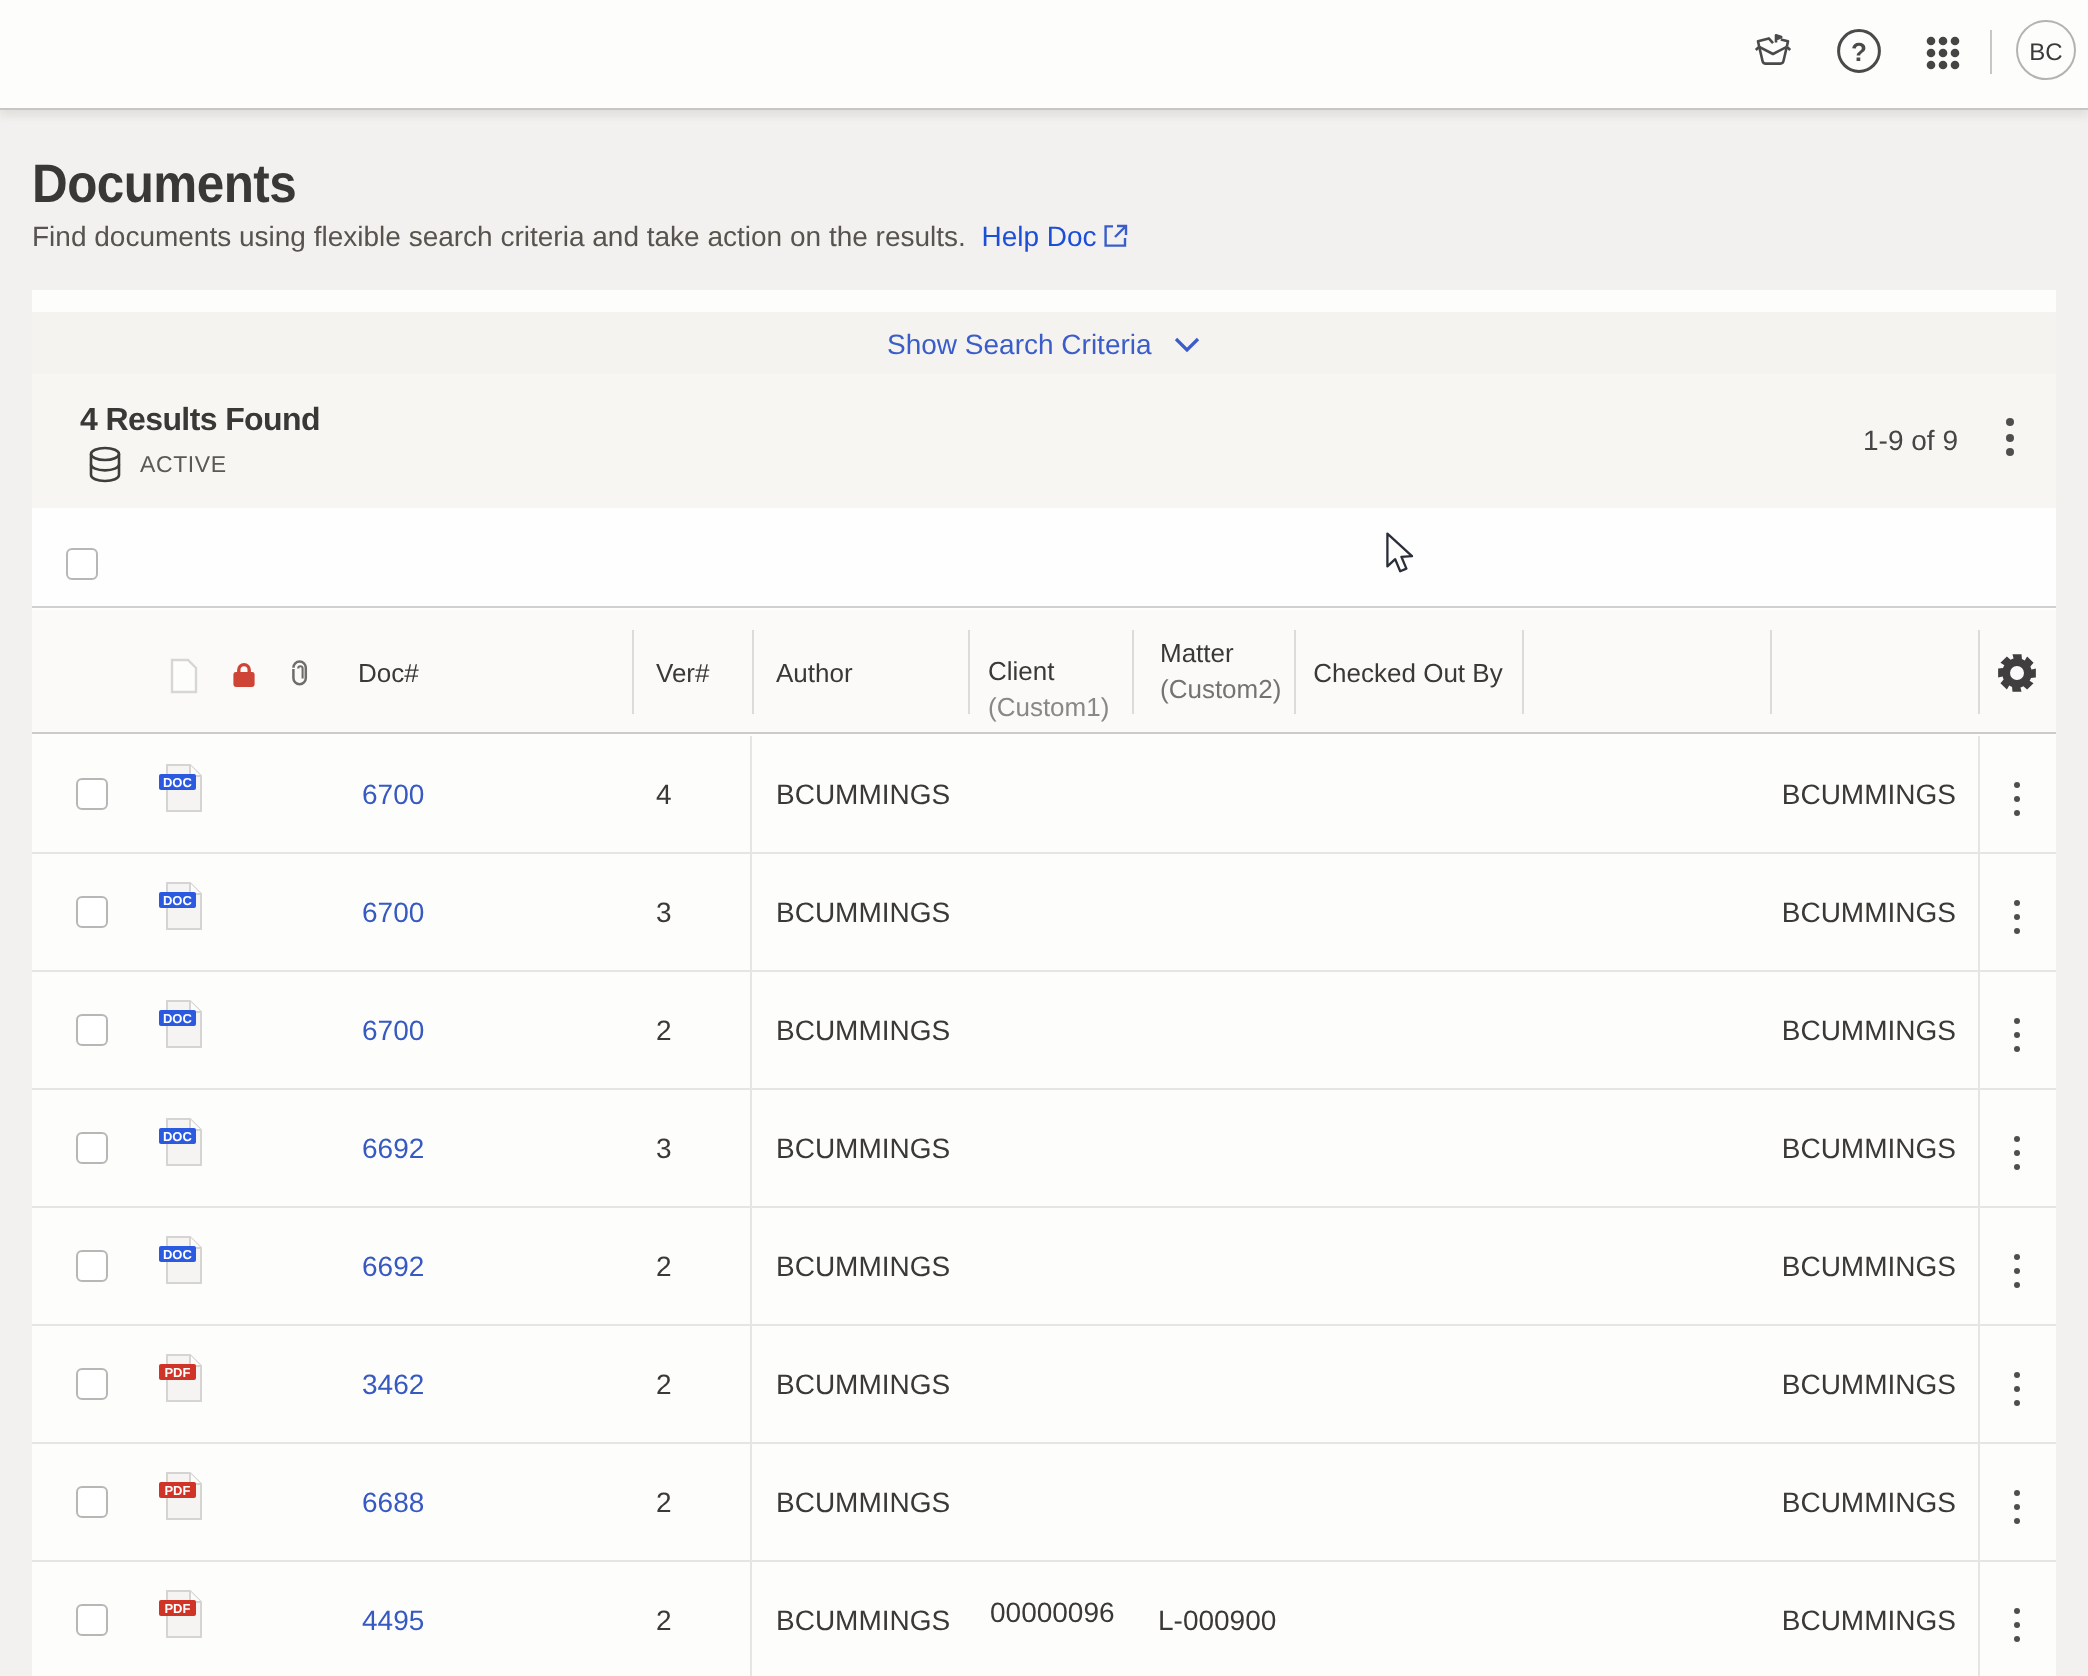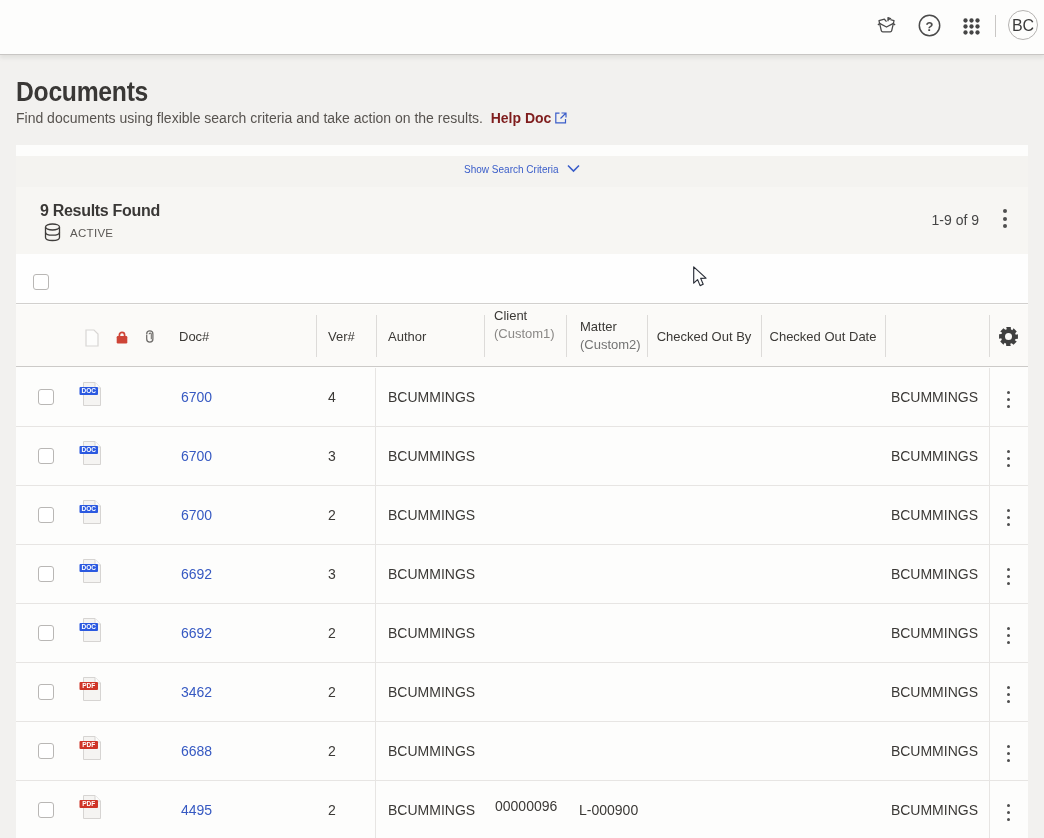--- a/index.html
+++ b/index.html
@@ -3,25 +3,25 @@
 <meta charset="utf-8">
 <style>
   * { margin:0; padding:0; box-sizing:border-box; }
   html,body { width:1044px; height:838px; overflow:hidden; }
   body { font-family:"Liberation Sans", sans-serif; background:#f2f1ef; position:relative; }
   .abs { position:absolute; }
   
   #topbar { position:absolute; left:0; top:0; width:1044px; height:55px; background:#fdfdfc; border-bottom:1px solid #c8c6c4; box-shadow:0 3px 4px rgba(100,95,90,0.12); }
   #heading { position:absolute; left:16px; top:77px; font-size:27px; font-weight:700; color:#3a3836; letter-spacing:-0.3px; transform:scaleX(0.915); transform-origin:left center; }
   #subtitle { position:absolute; left:16px; top:110px; font-size:14px; color:#57534f; }
-  a.blue { color:#7f1d1d; text-decoration:none;font-weight:bold; }
+  a.blue { color:#1d4ed8; text-decoration:none; }
   
   #panel { position:absolute; left:16px; top:145px; width:1012px; height:693px; background:#fdfdfc; }
   #showbar { position:absolute; left:0; top:11px; width:1012px; height:31px; background:#f4f3f0; text-align:center; }
-  #showbar .txt { display:inline-block; margin-top:8px; font-size:10px; color:#3a5dc9; }
+  #showbar .txt { display:inline-block; margin-top:8px; font-size:14px; color:#3a5dc9; }
   #resultsbar { position:absolute; left:0; top:42px; width:1012px; height:67px; background:#f7f6f3; }
   #rtitle { position:absolute; left:24px; top:15px; font-size:16px; font-weight:700; color:#3a3836; letter-spacing:-0.3px; }
   #active { position:absolute; left:54px; top:40px; font-size:11.5px; color:#5b5855; letter-spacing:0.3px; }
   #pager { position:absolute; right:49px; top:66px; font-size:14px; color:#454545; }
   .kebab { position:absolute; width:4px; }
   .kebab span { display:block; width:3.5px; height:3.5px; border-radius:50%; background:#4f4f4f; margin-bottom:3.5px; }
   
   #selstrip { position:absolute; left:0; top:109px; width:1012px; height:50px; background:#fefefe; border-bottom:1px solid #d2d0ce; }
   .cb { position:absolute; width:16px; height:16px; border:1px solid #b9b7b5; border-radius:3px; background:#fff; }
   
@@ -61,39 +61,39 @@
       <circle cx="10.5" cy="4.5" r="2.15"></circle>
       <circle cx="16.5" cy="4.5" r="2.15"></circle>
       <circle cx="4.5" cy="10.5" r="2.15"></circle>
       <circle cx="10.5" cy="10.5" r="2.15"></circle>
       <circle cx="16.5" cy="10.5" r="2.15"></circle>
       <circle cx="4.5" cy="16.5" r="2.15"></circle>
       <circle cx="10.5" cy="16.5" r="2.15"></circle>
       <circle cx="16.5" cy="16.5" r="2.15"></circle>
     </svg>
     <div class="abs" style="left:995px;top:15px;width:1px;height:22px;background:#c9c7c5"></div>
-    <div class="abs" style="left:1008px;top:10px;width:30px;height:30px;border:1px solid #b5b3b1;border-radius:50%;background:#fdfdfc;text-align:center;line-height:30px;font-size:16px;color:#3a3a3a;">BC</div>
+    <div class="abs" style="left:1008px;top:10px;width:30px;height:30px;border:1px solid #b5b3b1;border-radius:50%;background:#fdfdfc;text-align:center;line-height:30px;font-size:12px;color:#3a3a3a;">BC</div>
   </div>
 
   <div id="heading">Documents</div>
   <div id="subtitle">Find documents using flexible search criteria and take action on the results.&nbsp; <a class="blue" href="#">Help Doc</a>
     <svg width="12" height="12" viewBox="0 0 12 12" fill="none" stroke="#3a5dc9" stroke-width="1.2" style="vertical-align:-1px">
       <path d="M10.5 7 L10.5 10.8 L0.8 10.8 L0.8 1.2 L4.5 1.2"></path>
       <path d="M6.5 1 L11 1 L11 5.5 M11 1 L5.5 6.5"></path>
     </svg>
   </div>
 
   <div id="panel">
     <div id="showbar"><span class="txt">Show Search Criteria&nbsp;&nbsp;
       <svg width="13" height="9" viewBox="0 0 13 9" fill="none" stroke="#3a5dc9" stroke-width="1.6">
           <path d="M1 1.5 L6.5 7 L12 1.5"></path>
         </svg></span>
     </div>
     <div id="resultsbar">
-      <div id="rtitle">9 Results Found</div>
+      <div id="rtitle">4 Results Found</div>
       <svg class="abs" style="left:28px;top:36px" width="17" height="19" viewBox="0 0 17 19" fill="none" stroke="#3f3d3b" stroke-width="1.3">
         <ellipse cx="8.5" cy="4" rx="7" ry="3"></ellipse>
         <path d="M1.5 4 L1.5 14.5 C1.5 16.2 4.6 17.5 8.5 17.5 C12.4 17.5 15.5 16.2 15.5 14.5 L15.5 4"></path>
         <path d="M1.5 9.2 C1.5 10.9 4.6 12.2 8.5 12.2 C12.4 12.2 15.5 10.9 15.5 9.2"></path>
       </svg>
       <div id="active">ACTIVE</div>
       <div id="pager" style="top:25px">1-9 of 9</div>
       <div class="kebab" style="left:987px;top:22px">
         <span style="width:4px;height:4px"></span>
         <span style="width:4px;height:4px"></span>
@@ -111,24 +111,23 @@
         <rect x="0.7" y="5" width="10.6" height="7.5" rx="1.2" fill="#ce4437"></rect>
         <path d="M3.4 5 L3.4 3.9 a2.6 2.6 0 0 1 5.2 0 L8.6 5" fill="none" stroke="#ce4437" stroke-width="1.7"></path>
       </svg>
       <svg class="abs" style="left:129px;top:25px" width="10" height="13" viewBox="0 0 10 13" fill="none" stroke="#6f6d6b">
         <path d="M1.7 3.9 a3.1 3.1 0 0 1 6.2 0 V9 a3.1 3.1 0 0 1 -6.2 0 V4.5" stroke-width="1.25"></path>
         <path d="M4.1 4.2 a1.1 1.1 0 0 1 2.2 0 V9.2" stroke-width="1.05"></path>
       </svg>
       <div class="hlabel" style="left:163px">Doc#</div>
       <div class="hlabel" style="left:312px">Ver#</div>
       <div class="hlabel" style="left:372px">Author</div>
-      <div class="hlabel" style="left:478px;display:block;padding-top:2px;line-height:17.5px">Client<br><span style="color:#8a8886">(Custom1)</span></div>
+      <div class="hlabel" style="left:478px;display:block;padding-top:22px;line-height:17.5px">Client<br><span style="color:#8a8886">(Custom1)</span></div>
       <div class="hlabel" style="left:564px;display:block;padding-top:13px;line-height:17.5px">Matter<br><span style="color:#737373">(Custom2)</span></div>
       <div class="hlabel" style="left:631px;width:114px;justify-content:center">Checked Out By</div>
-      <div class="hlabel" style="left:745px;width:124px;justify-content:center">Checked Out Date</div>
       <svg class="abs" style="left:983px;top:22px" width="19" height="19" viewBox="0 0 19 19" fill="#3f3f3f" fill-rule="evenodd">
         <path d="M18.93 7.24 L18.93 11.76 L16.48 11.97 L16.18 12.69 L15.81 13.37 L17.77 14.57 L14.57 17.77 L12.69 16.18 L11.97 16.48 L11.23 16.70 L11.76 18.93 L7.24 18.93 L7.03 16.48 L6.31 16.18 L5.63 15.81 L4.43 17.77 L1.23 14.57 L2.82 12.69 L2.52 11.97 L2.30 11.23 L0.07 11.76 L0.07 7.24 L2.52 7.03 L2.82 6.31 L3.19 5.63 L1.23 4.43 L4.43 1.23 L6.31 2.82 L7.03 2.52 L7.77 2.30 L7.24 0.07 L11.76 0.07 L11.97 2.52 L12.69 2.82 L13.37 3.19 L14.57 1.23 L17.77 4.43 L16.18 6.31 L16.48 7.03 L16.70 7.77 Z M13.00 9.50 A3.5 3.5 0 1 0 6.00 9.50 A3.5 3.5 0 1 0 13.00 9.50 Z"></path>
       </svg>
       <div class="hsep" style="left:300px"></div>
       <div class="hsep" style="left:360px"></div>
       <div class="hsep" style="left:468px"></div>
       <div class="hsep" style="left:550px"></div>
       <div class="hsep" style="left:631px"></div>
       <div class="hsep" style="left:745px"></div>
       <div class="hsep" style="left:869px"></div>

